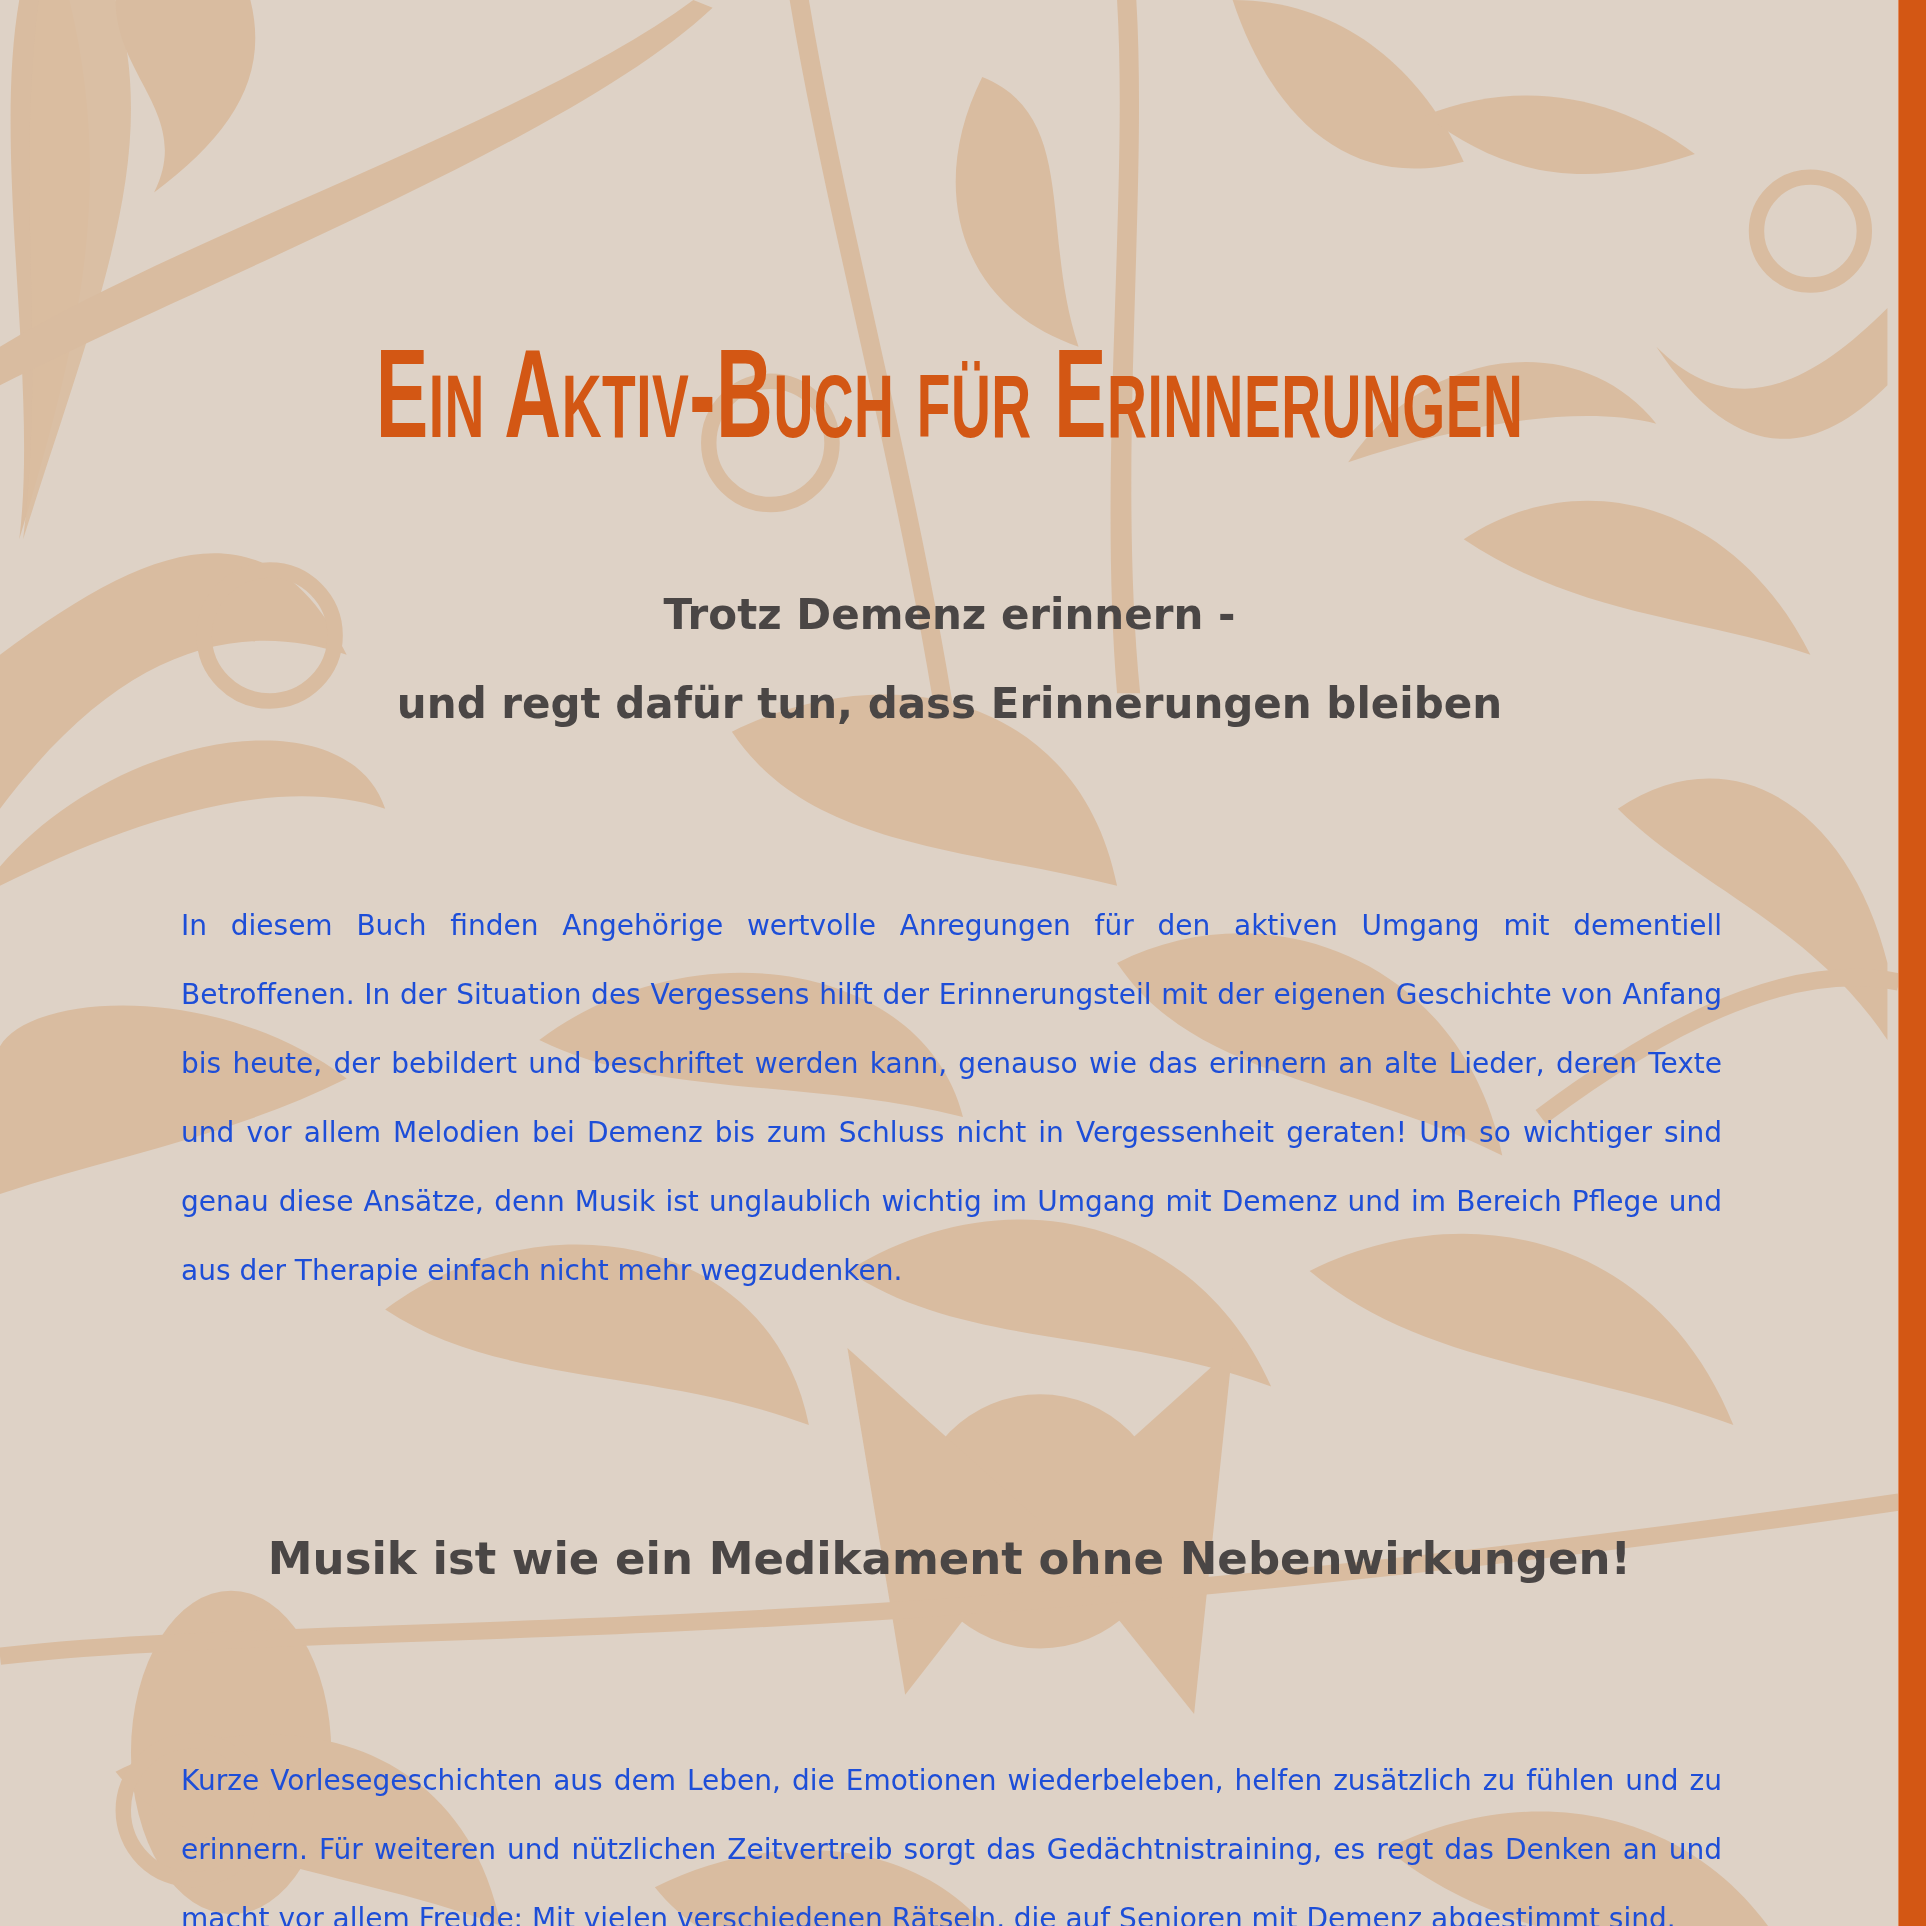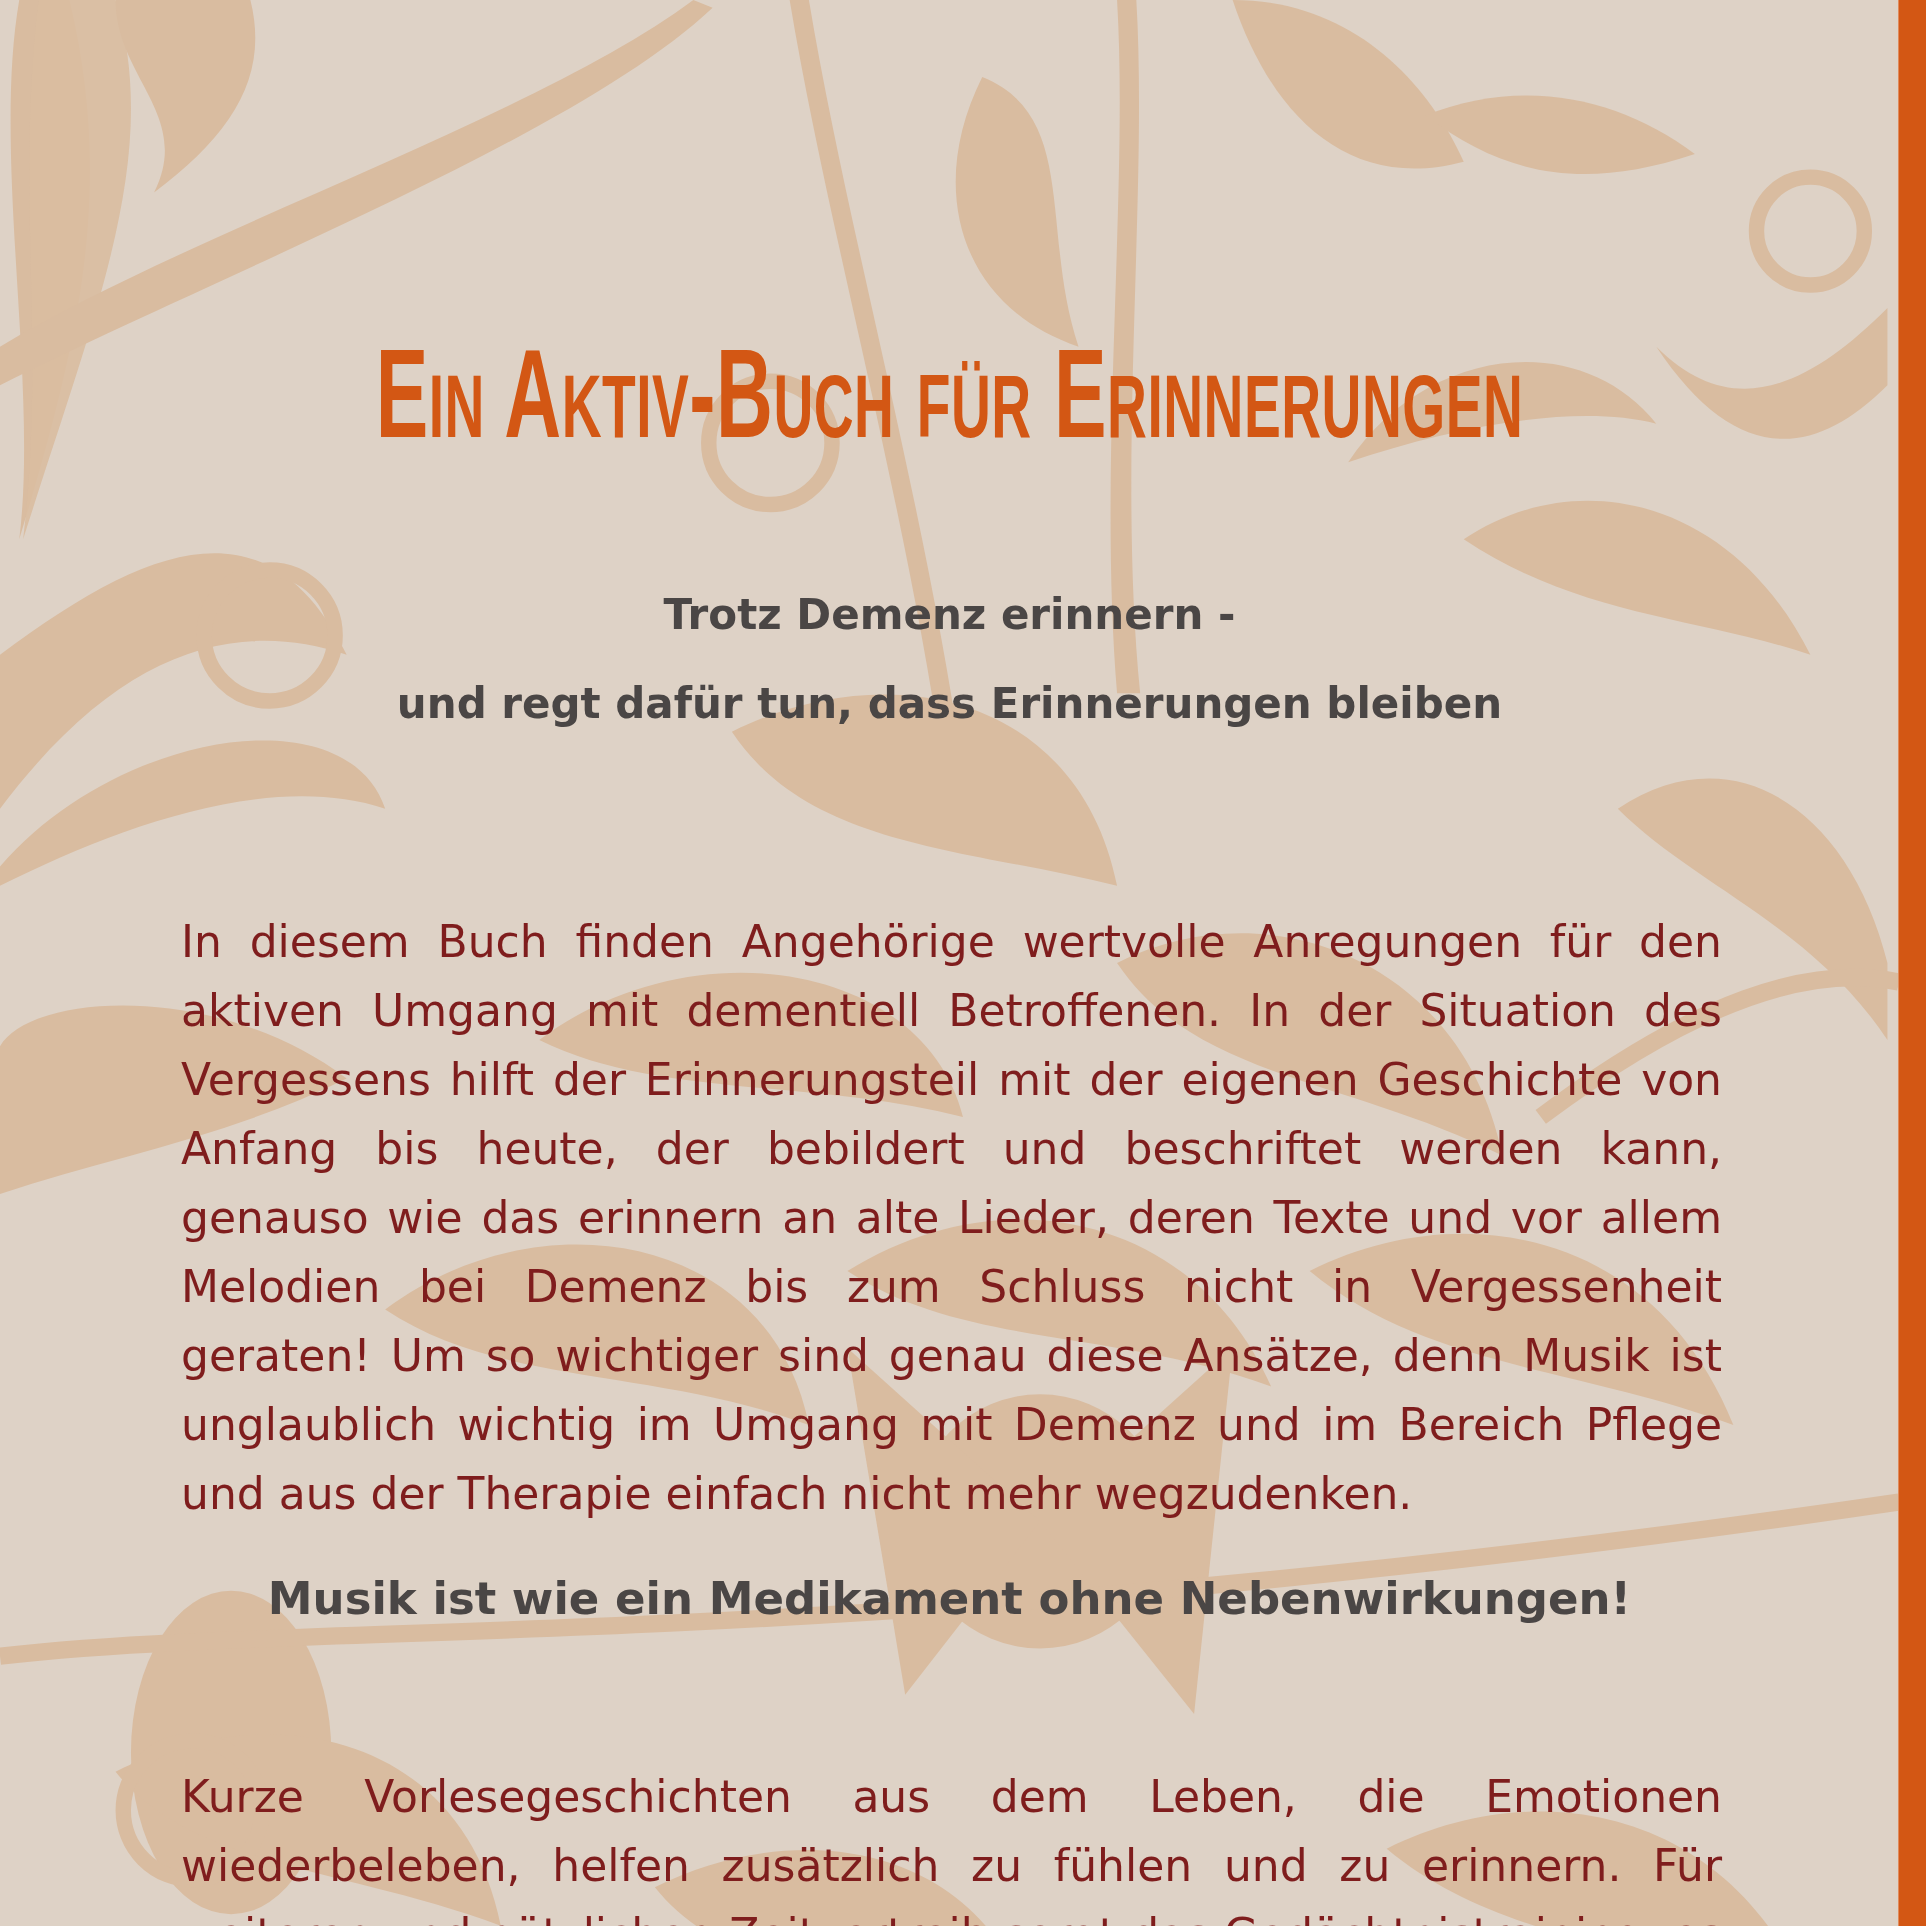--- a/index.html
+++ b/index.html
@@ -28,27 +28,27 @@
     .subtitle {
       position: absolute; left: 0; width: 1899px; top: 570px;
       text-align: center; font-weight: bold;
       font-size: 42px; line-height: 89px;
       color: #4a4645;
     }
     .subtitle span { display: block; }
     .para {
       position: absolute; left: 181px; width: 1541px;
       text-align: justify; text-align-last: left;
-      font-size: 44px; line-height: 69px;
-      color: #7f1d1d;
+      font-size: 28px; line-height: 69px;
+      color: #1d4ed8;
     }
     .p1 { top: 863px; }
     .p2 { top: 1718px; }
     .highlight {
-      position: absolute; left: 0; width: 1899px; top: 1564px;
+      position: absolute; left: 0; width: 1899px; top: 1524px;
       text-align: center; font-weight: bold;
       font-size: 45px; line-height: 69px;
       color: #4a4645;
     }
   </style>
 </head>
 <body>
 
 <div class="bg">
   <svg viewBox="0 0 4930 6735" preserveAspectRatio="none" xmlns="http://www.w3.org/2000/svg">

